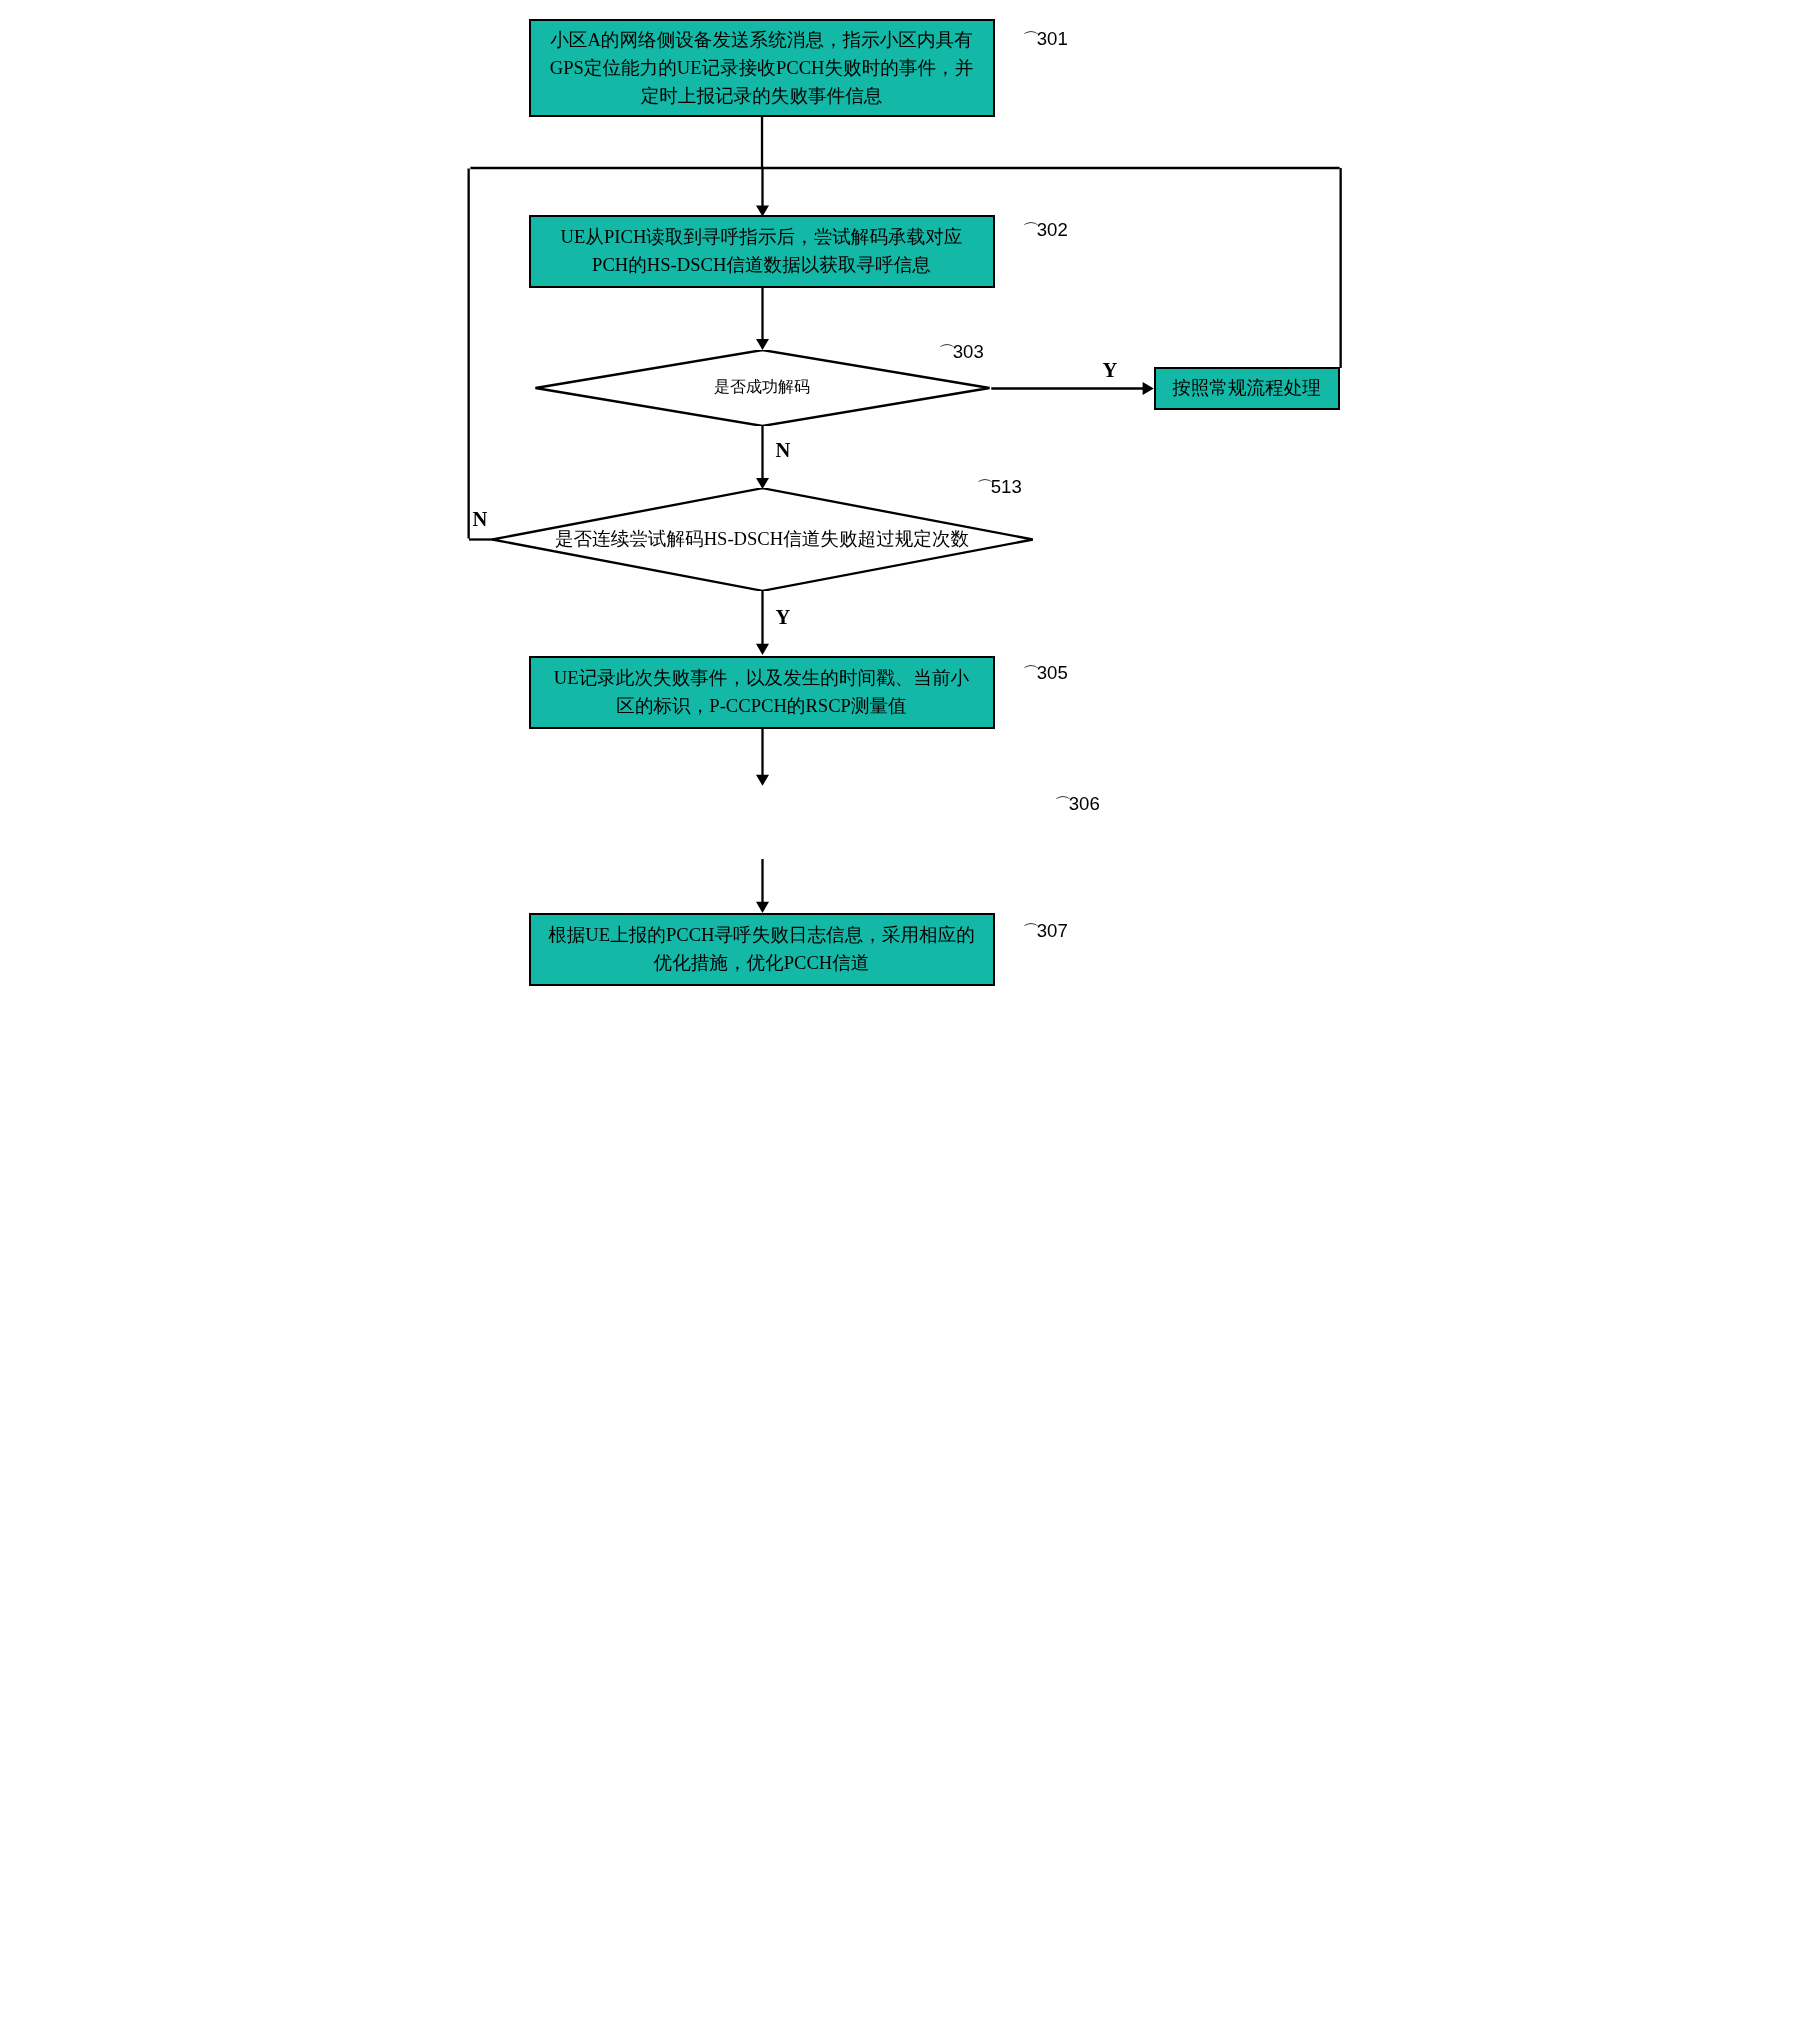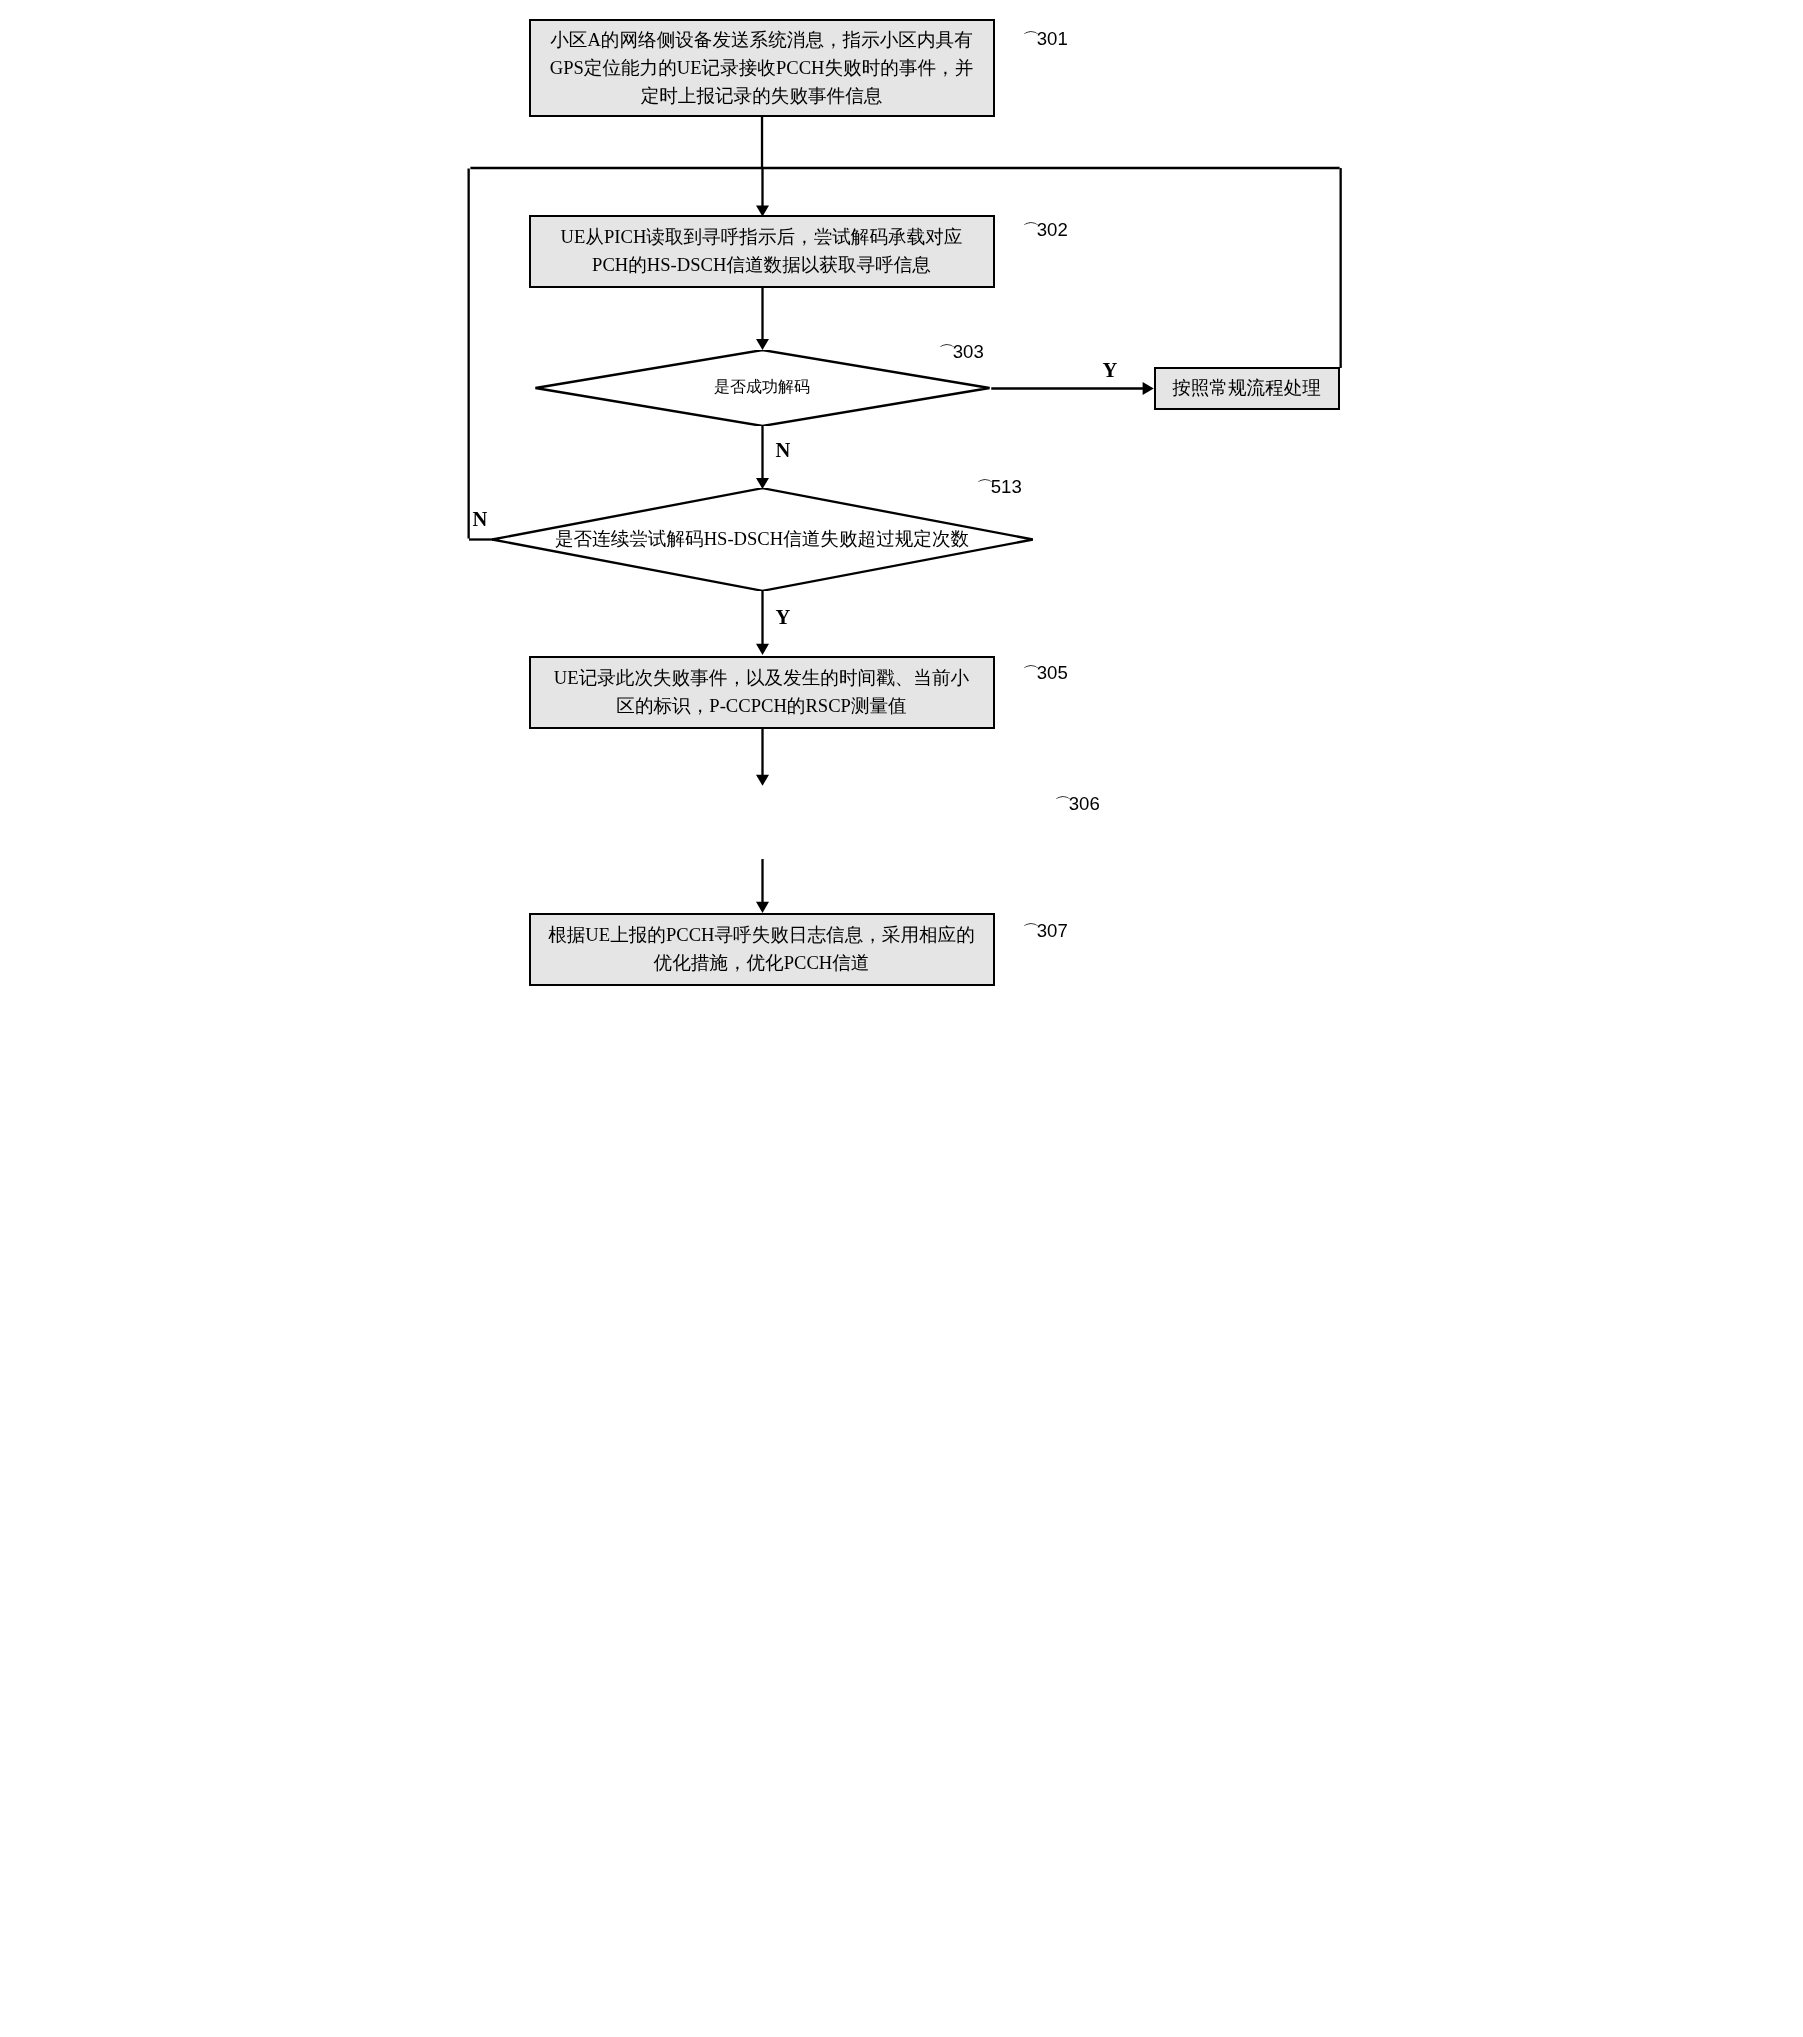--- a/index.html
+++ b/index.html
@@ -10,21 +10,21 @@
       position: relative;
     }
     .flowchart {
       position: relative;
       width: 932px;
       margin: 0 auto;
     }
     .box {
       position: absolute;
       border: 2.3px solid #000;
-      background: #e5e5e5;
+      background: #14b8a6;
       padding: 9.3px 15px;
       text-align: center;
       font-size: 18.6px;
       line-height: 1.5;
       display: flex;
       align-items: center;
       justify-content: center;
     }
     .diamond-shape {
       position: absolute;

